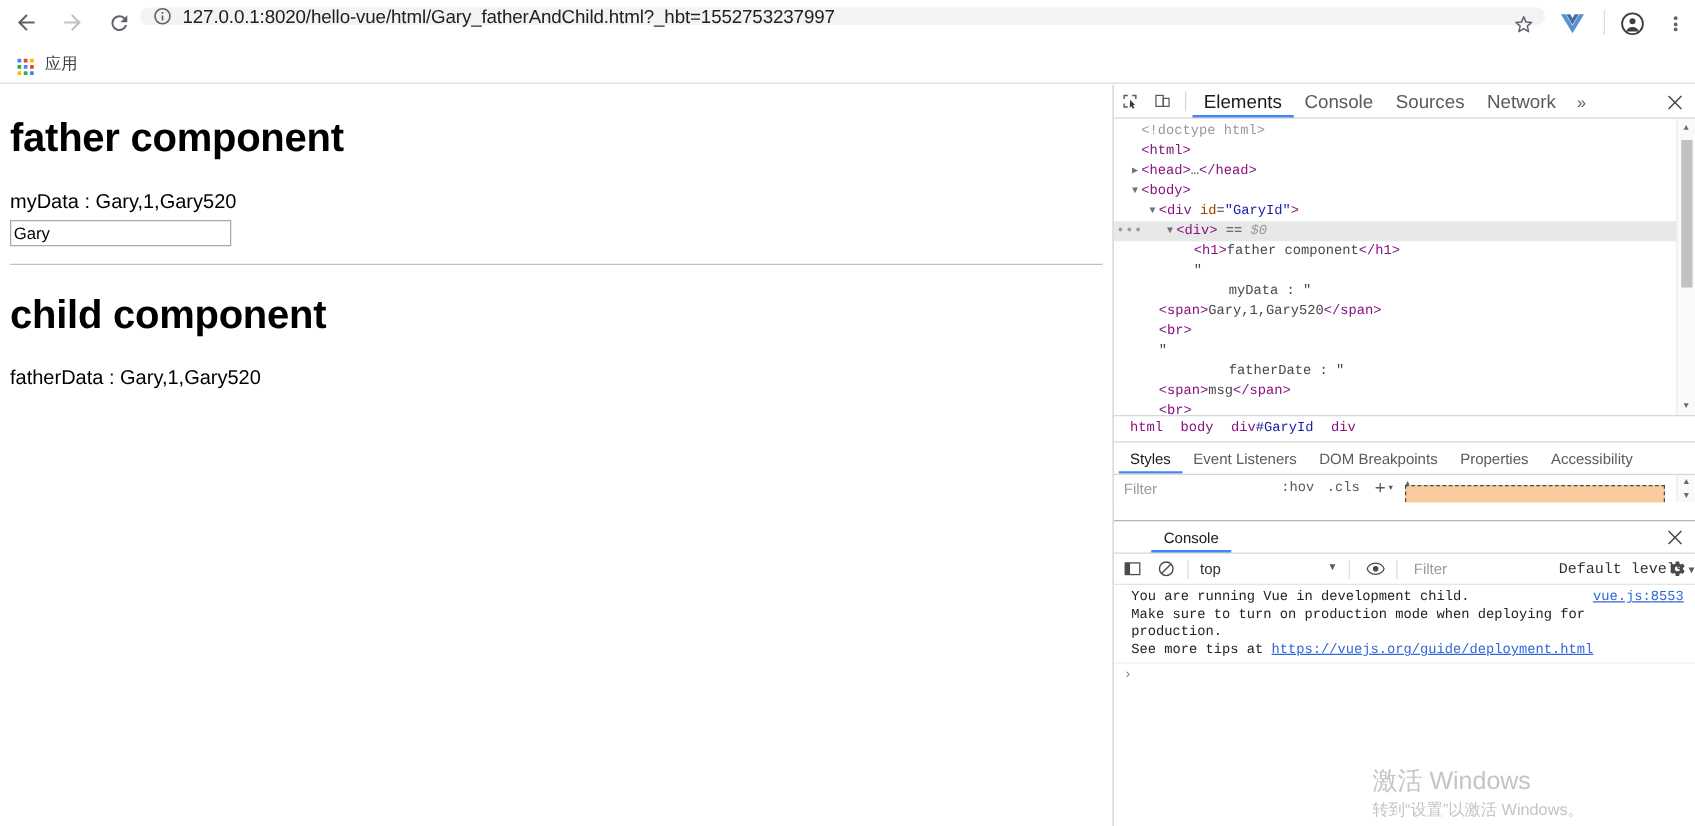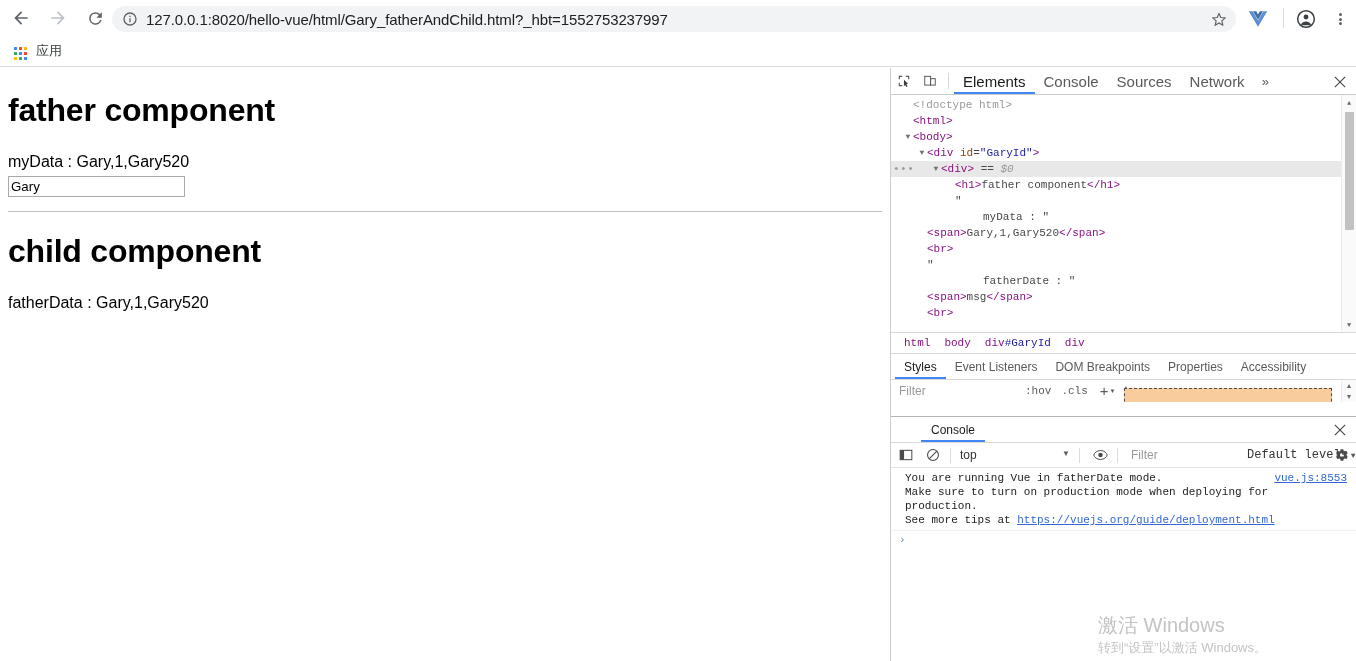--- a/index.html
+++ b/index.html
@@ -23,21 +23,21 @@
   }
   .nav-btn {
     width: 32px; height: 32px; margin-left: 5px;
     display: flex; align-items: center; justify-content: center;
     border-radius: 50%;
   }
   .nav-btn svg { display: block; }
 
   #omnibox {
     position: absolute; left: 112px; top: 6px;
-    width: 1124px; height: 26px;
+    width: 1124px; height: 14px;
     background: #f1f3f4; border-radius: 13px;
     display: flex; align-items: center;
   }
   #omnibox.focused { background: #f1f3f4; }
   #info-icon { margin-left: 10px; width: 16px; height: 16px; flex: 0 0 16px; }
   #url-text {
     margin-left: 8px;
     font-family: "Liberation Sans", sans-serif;
     font-size: 15px; color: #202124; white-space: nowrap;
     letter-spacing: -0.1px;
@@ -465,20 +465,21 @@
           <path d="M1 1l12 12M13 1L1 13" stroke="#4a4a4a" stroke-width="1.4" fill="none"></path>
         </svg>
       </div>
     </div>
   </div>
 
   <div id="dom-tree">
     <div id="dom-rows">
         <div class="dom-row"><span style="display:inline-block;width:0px"></span><span class="tri"></span><span class="doctype">&lt;!doctype html&gt;</span></div>
         <div class="dom-row"><span style="display:inline-block;width:0px"></span><span class="tri"></span><span class="tag">&lt;html&gt;</span></div>
+        <div class="dom-row"><span style="display:inline-block;width:0px"></span><span class="tri">▶</span><span class="tag">&lt;head&gt;</span><span class="txt">…</span><span class="tag">&lt;/head&gt;</span></div>
         <div class="dom-row"><span style="display:inline-block;width:0px"></span><span class="tri">▼</span><span class="tag">&lt;body&gt;</span></div>
         <div class="dom-row"><span style="display:inline-block;width:14px"></span><span class="tri">▼</span><span class="tag">&lt;div</span> <span class="attr-name">id</span>=<span class="attr-val">"GaryId"</span><span class="tag">&gt;</span></div>
         <div class="dom-row selected"><span class="gutter-dots">•••</span><span style="display:inline-block;width:28px"></span><span class="tri">▼</span><span class="tag">&lt;div&gt;</span> <span class="txt">==</span> <span class="dollar">$0</span></div>
         <div class="dom-row"><span style="display:inline-block;width:42px"></span><span class="tri"></span><span class="tag">&lt;h1&gt;</span><span class="txt">father component</span><span class="tag">&lt;/h1&gt;</span></div>
         <div class="dom-row"><span style="display:inline-block;width:42px"></span><span class="tri"></span><span class="txt">"</span></div>
         <div class="dom-row"><span style="display:inline-block;width:70px"></span><span class="tri"></span><span class="txt">myData : "</span></div>
         <div class="dom-row"><span style="display:inline-block;width:14px"></span><span class="tri"></span><span class="tag">&lt;span&gt;</span><span class="txt">Gary,1,Gary520</span><span class="tag">&lt;/span&gt;</span></div>
         <div class="dom-row"><span style="display:inline-block;width:14px"></span><span class="tri"></span><span class="tag">&lt;br&gt;</span></div>
         <div class="dom-row"><span style="display:inline-block;width:14px"></span><span class="tri"></span><span class="txt">"</span></div>
         <div class="dom-row"><span style="display:inline-block;width:70px"></span><span class="tri"></span><span class="txt">fatherDate : "</span></div>
@@ -580,21 +581,21 @@
       <div id="console-settings">
         <svg width="14" height="14" viewBox="0 0 24 24">
           <path d="M19.4 13c.04-.33.06-.66.06-1s-.02-.67-.06-1l2.1-1.65a.5.5 0 0 0 .12-.64l-2-3.46a.5.5 0 0 0-.6-.22l-2.49 1a7.3 7.3 0 0 0-1.73-1l-.38-2.65A.5.5 0 0 0 13.93 2h-4a.5.5 0 0 0-.49.42l-.38 2.65c-.63.26-1.2.6-1.73 1l-2.49-1a.5.5 0 0 0-.6.22l-2 3.46a.5.5 0 0 0 .12.64L4.46 11c-.04.33-.06.66-.06 1s.02.67.06 1l-2.1 1.65a.5.5 0 0 0-.12.64l2 3.46c.12.22.37.3.6.22l2.49-1c.52.4 1.1.74 1.73 1l.38 2.65c.04.24.25.42.49.42h4c.24 0 .45-.18.49-.42l.38-2.65c.63-.26 1.2-.6 1.73-1l2.49 1c.23.08.48 0 .6-.22l2-3.46a.5.5 0 0 0-.12-.64L19.4 13zM11.93 15.5A3.5 3.5 0 1 1 12 8.5a3.5 3.5 0 0 1 0 7z" fill="#4a4a4a"></path>
         </svg>
       </div>
     </div>
 
     <div id="console-messages">
       <div id="console-warning">
         <span id="warn-source">vue.js:8553</span>
-        <div>You are running Vue in fatherDate mode.</div>
+        <div>You are running Vue in development child.</div>
         <div>Make sure to turn on production mode when deploying for</div>
         <div>production.</div>
         <div><span>See more tips at </span><a id="warn-link" href="#">https://vuejs.org/guide/deployment.html</a></div>
       </div>
       <div id="console-prompt">
         <span>›</span>
       </div>
     </div>
   </div>
 </div>

